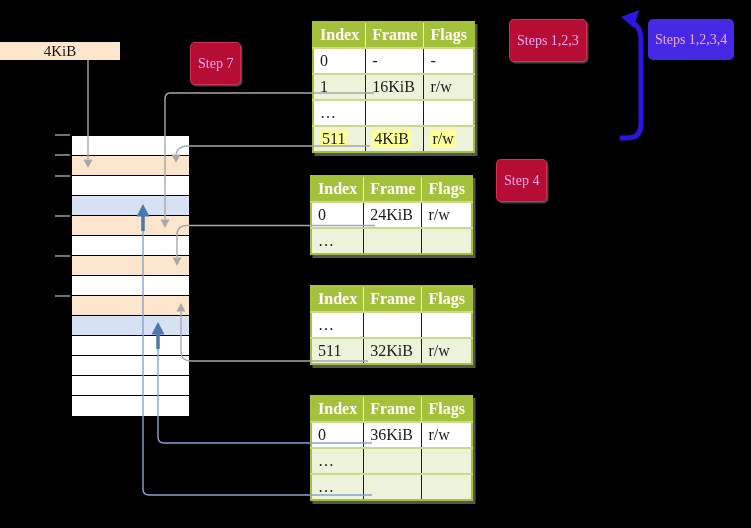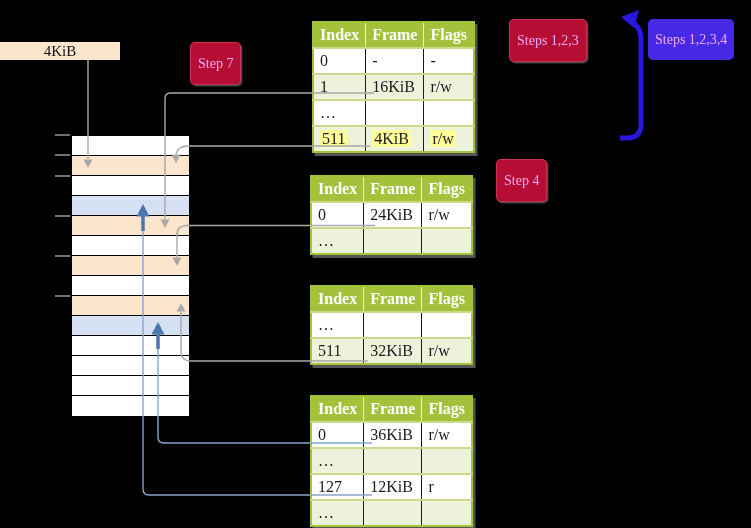--- a/index.html
+++ b/index.html
@@ -210,25 +210,20 @@
           <tr>
             <td>0</td>
             <td>36KiB</td>
             <td>r/w</td>
           </tr>
           <tr class="shaded">
             <td>…</td>
             <td></td>
             <td></td>
           </tr>
-          <tr>
-            <td>127</td>
-            <td>12KiB</td>
-            <td>r</td>
-          </tr>
           <tr class="shaded">
             <td>…</td>
             <td></td>
             <td></td>
           </tr>
         </tbody>
       </table>
     </div>
 
   <svg id="overlay" width="751" height="528" viewBox="0 0 751 528">

